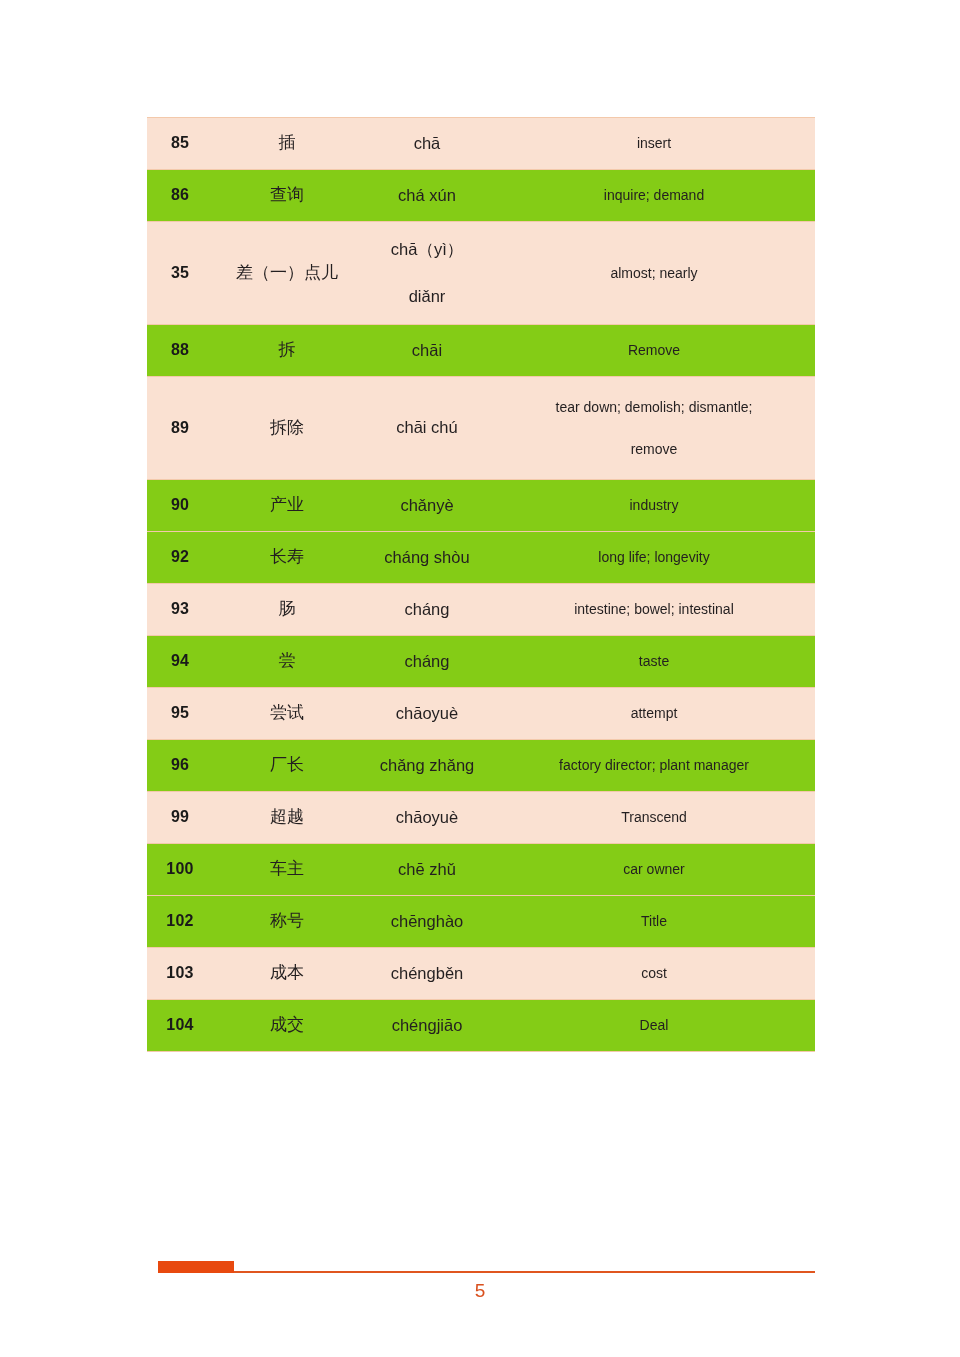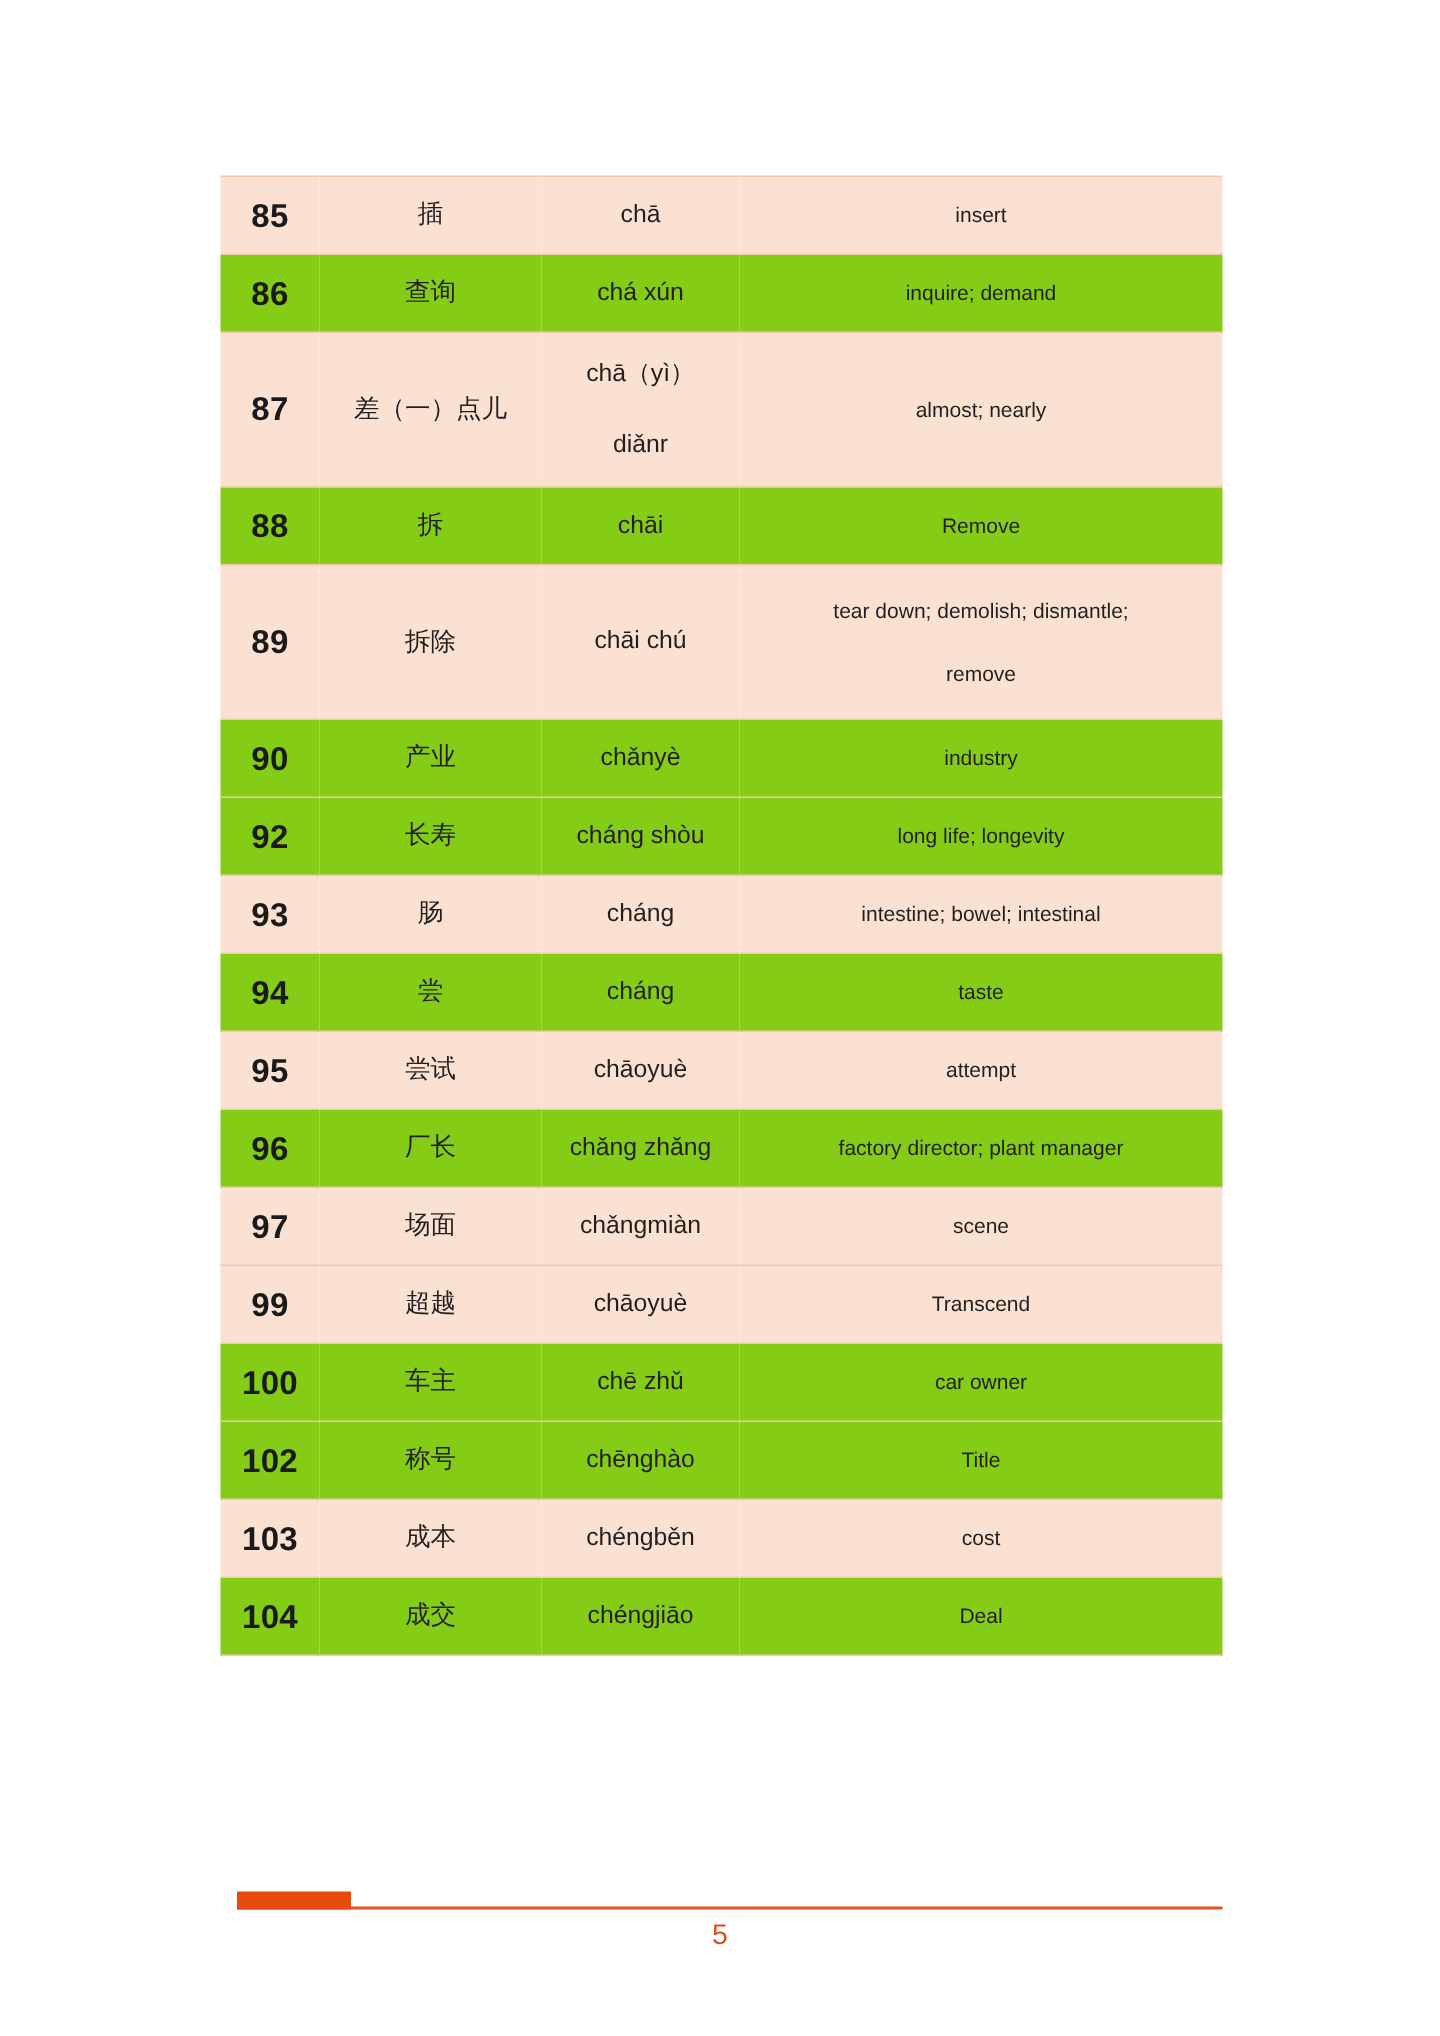--- a/index.html
+++ b/index.html
@@ -52,21 +52,21 @@
     vertical-align: middle;
     line-height: 1.78;
   }
 
   .col-num   { width: 66px; }
   .col-hanzi { width: 148px; }
   .col-pinyin{ width: 132px; }
   .col-eng   { width: 322px; }
 
   .cell-num {
-    font-size: 22px;
+    font-size: 16px;
     font-weight: bold;
     color: #1a1a1a;
     letter-spacing: 0.2px;
   }
   .cell-hanzi {
     font-size: 17px;
     color: #231f20;
   }
   .cell-pinyin {
     font-size: 16.5px;
@@ -140,21 +140,21 @@
           <td class="col-pinyin cell-pinyin">chā</td>
           <td class="col-eng cell-eng">insert</td>
         </tr>
         <tr class="plain h-std">
           <td class="col-num cell-num">86</td>
           <td class="col-hanzi cell-hanzi">查询</td>
           <td class="col-pinyin cell-pinyin">chá xún</td>
           <td class="col-eng cell-eng">inquire; demand</td>
         </tr>
         <tr class="shaded h-tall">
-          <td class="col-num cell-num">87</td>
+          <td class="col-num cell-num">35</td>
           <td class="col-hanzi cell-hanzi">差（一）点儿</td>
           <td class="col-pinyin cell-pinyin">
             <span class="wrap-line">chā（yì）</span>
             <span class="wrap-line">diǎnr</span>
           </td>
           <td class="col-eng cell-eng">almost; nearly</td>
         </tr>
         <tr class="plain h-std">
           <td class="col-num cell-num">88</td>
           <td class="col-hanzi cell-hanzi">拆</td>
@@ -200,26 +200,20 @@
           <td class="col-pinyin cell-pinyin">chāoyuè</td>
           <td class="col-eng cell-eng">attempt</td>
         </tr>
         <tr class="plain h-std">
           <td class="col-num cell-num">96</td>
           <td class="col-hanzi cell-hanzi">厂长</td>
           <td class="col-pinyin cell-pinyin">chǎng zhǎng</td>
           <td class="col-eng cell-eng">factory director; plant manager</td>
         </tr>
         <tr class="shaded h-std">
-          <td class="col-num cell-num">97</td>
-          <td class="col-hanzi cell-hanzi">场面</td>
-          <td class="col-pinyin cell-pinyin">chǎngmiàn</td>
-          <td class="col-eng cell-eng">scene</td>
-        </tr>
-        <tr class="shaded h-std">
           <td class="col-num cell-num">99</td>
           <td class="col-hanzi cell-hanzi">超越</td>
           <td class="col-pinyin cell-pinyin">chāoyuè</td>
           <td class="col-eng cell-eng">Transcend</td>
         </tr>
         <tr class="plain h-std">
           <td class="col-num cell-num">100</td>
           <td class="col-hanzi cell-hanzi">车主</td>
           <td class="col-pinyin cell-pinyin">chē zhǔ</td>
           <td class="col-eng cell-eng">car owner</td>

